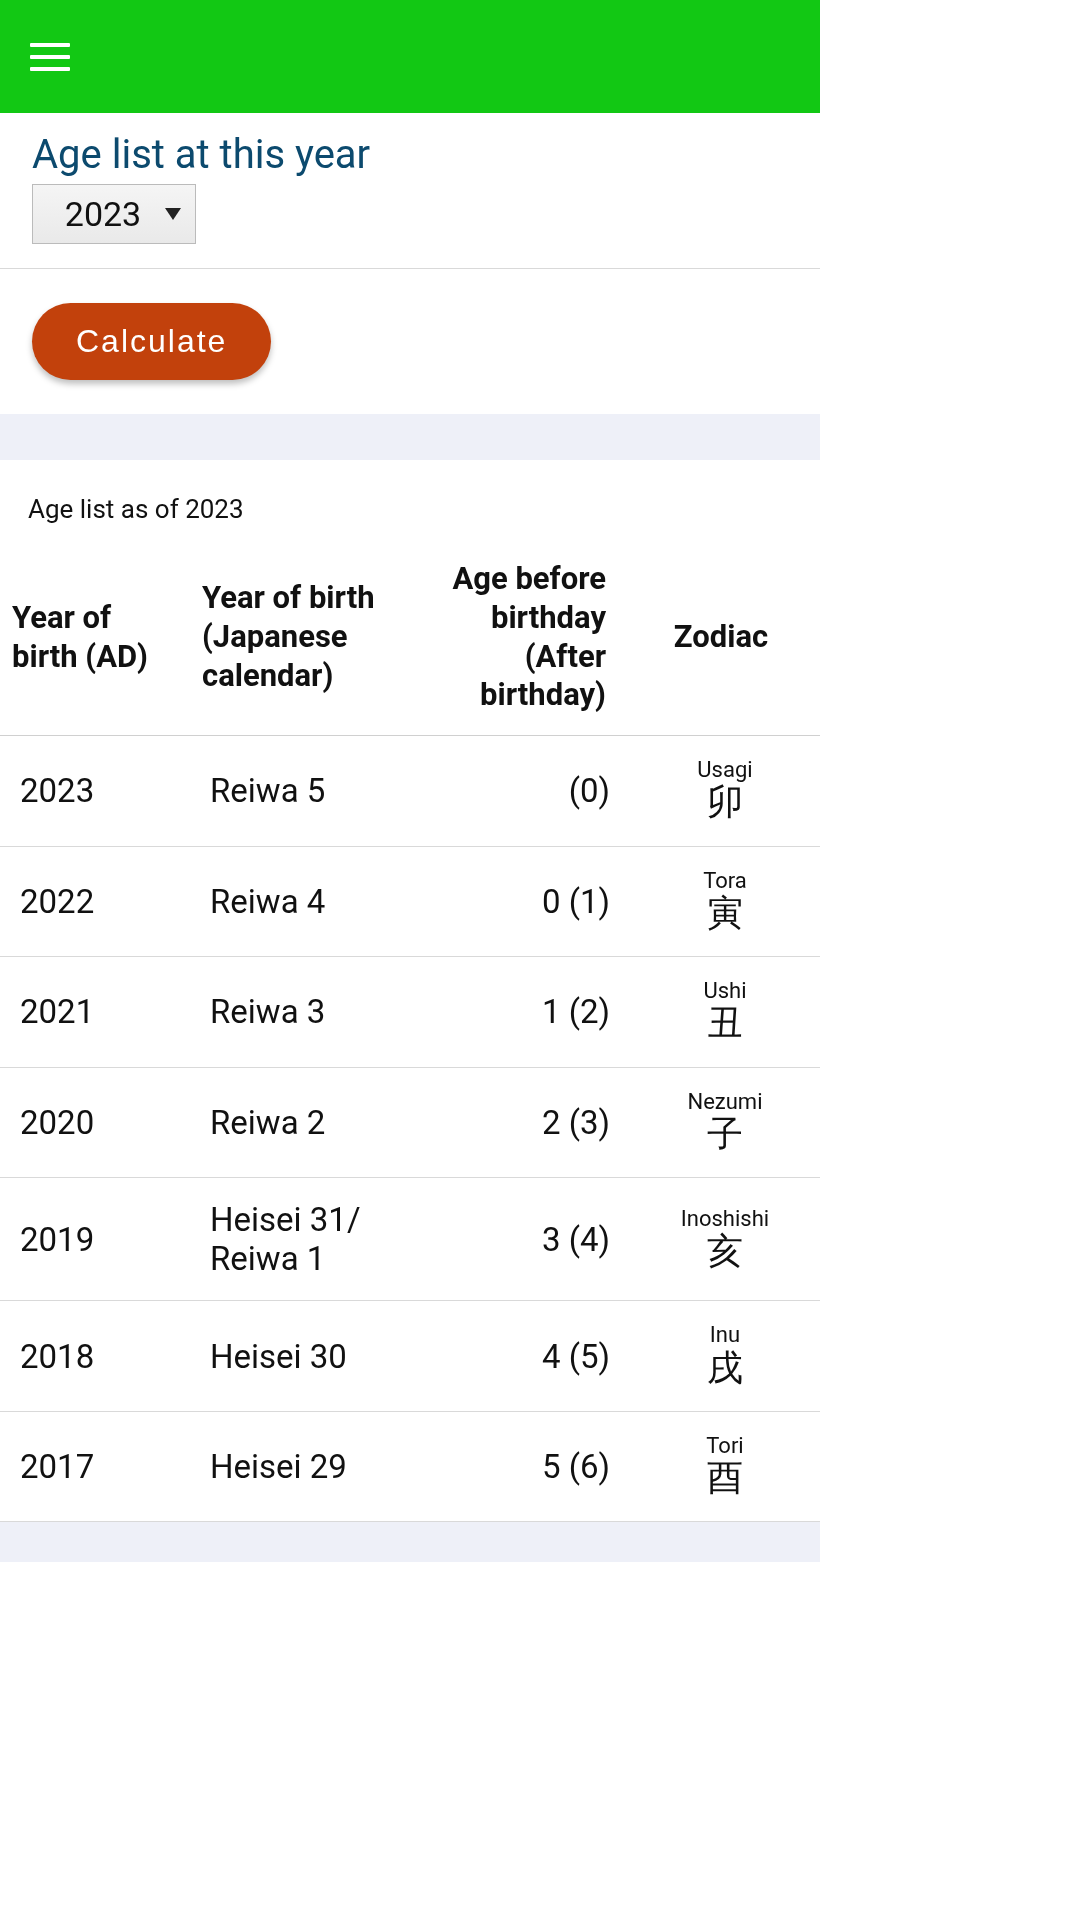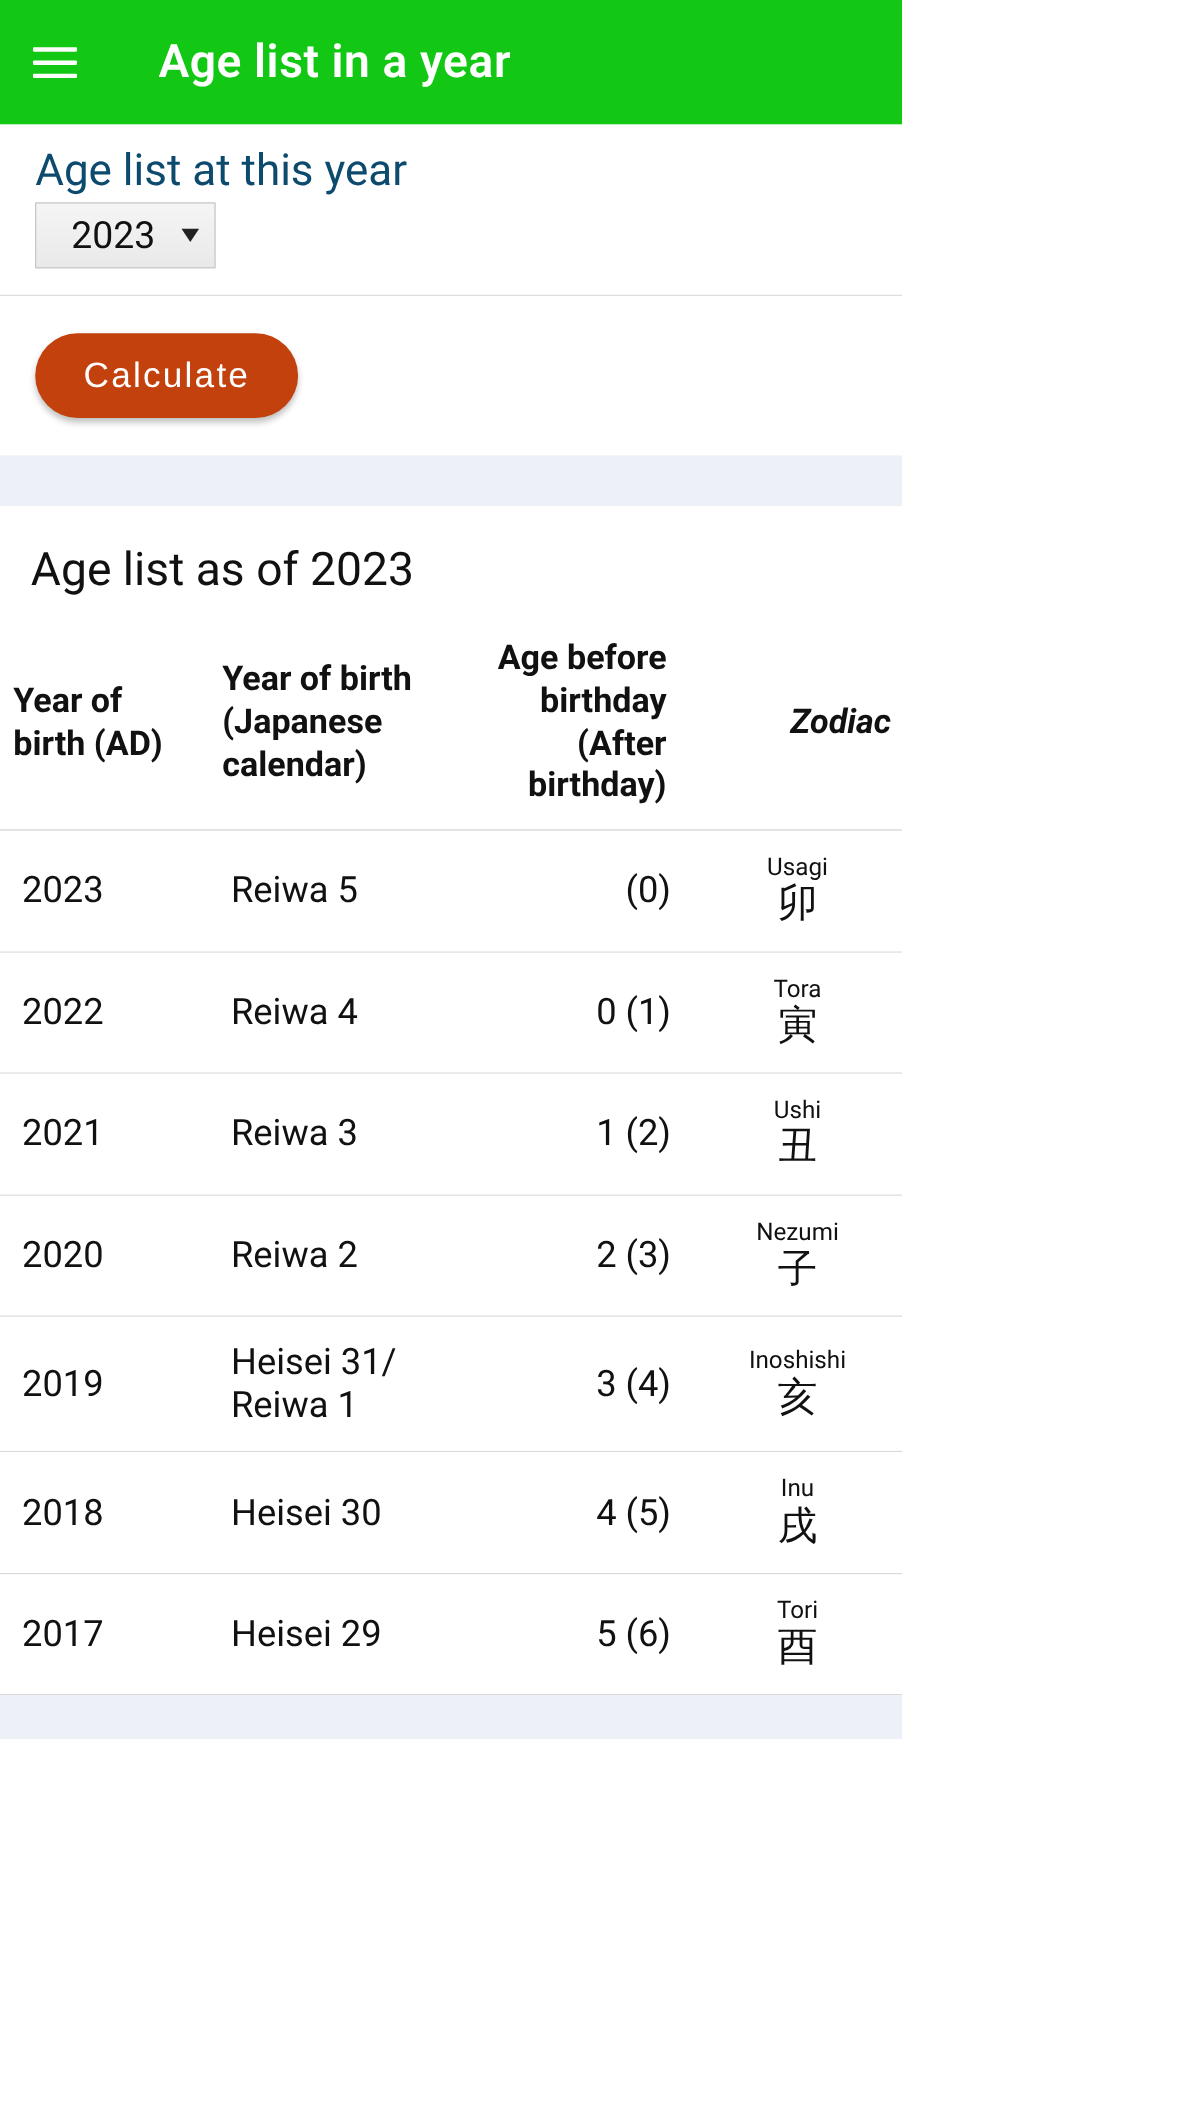--- a/index.html
+++ b/index.html
@@ -73,39 +73,39 @@
     border-radius: 40px;
     padding: 20px 44px;
     box-shadow: 0 4px 6px rgba(0,0,0,0.25);
     cursor: pointer;
   }
   .spacer {
     height: 46px;
     background: #eef0f8;
   }
   .result-title {
-    font-size: 42px;
+    font-size: 26px;
     font-weight: 400;
     padding: 34px 28px 18px 28px;
   }
   table.age {
     width: 100%;
     border-collapse: collapse;
   }
   table.age th {
     font-size: 31px;
     font-weight: 700;
     text-align: left;
     padding: 18px 8px 20px 12px;
     vertical-align: middle;
     border-bottom: 1px solid #d0d0d0;
     line-height: 1.25;
   }
   table.age th.col-age { text-align: right; padding-right: 14px; }
-  table.age th.col-zod { text-align: right; padding-right: 10px; font-style: italic; }
+  table.age th.col-zod { text-align: center; padding-right: 10px; }
   table.age td {
     font-size: 33px;
     padding: 22px 10px 22px 20px;
     border-bottom: 1px solid #d9d9d9;
     vertical-align: middle;
   }
   td.col-age { text-align: right; padding-right: 14px; font-size: 33px; }
   td.col-zod { text-align: center; padding-right: 14px; }
   .zod-en { font-size: 22px; display: block; line-height: 1.1; }
   .zod-jp { font-size: 36px; display: block; line-height: 1.15; }
@@ -117,21 +117,20 @@
 </style>
 </head>
 <body>
 
 <div class="app-bar">
   <div class="hamburger">
     <span></span>
       <span></span>
       <span></span>
   </div>
-  <div class="app-title">Age list in a year</div>
 </div>
 
 <div class="section-year">
   <div class="year-label">Age list at this year</div>
   <div class="year-select">
     <span class="val">2023</span>
     <span class="caret"></span>
   </div>
 </div>
 <div class="divider"></div>

